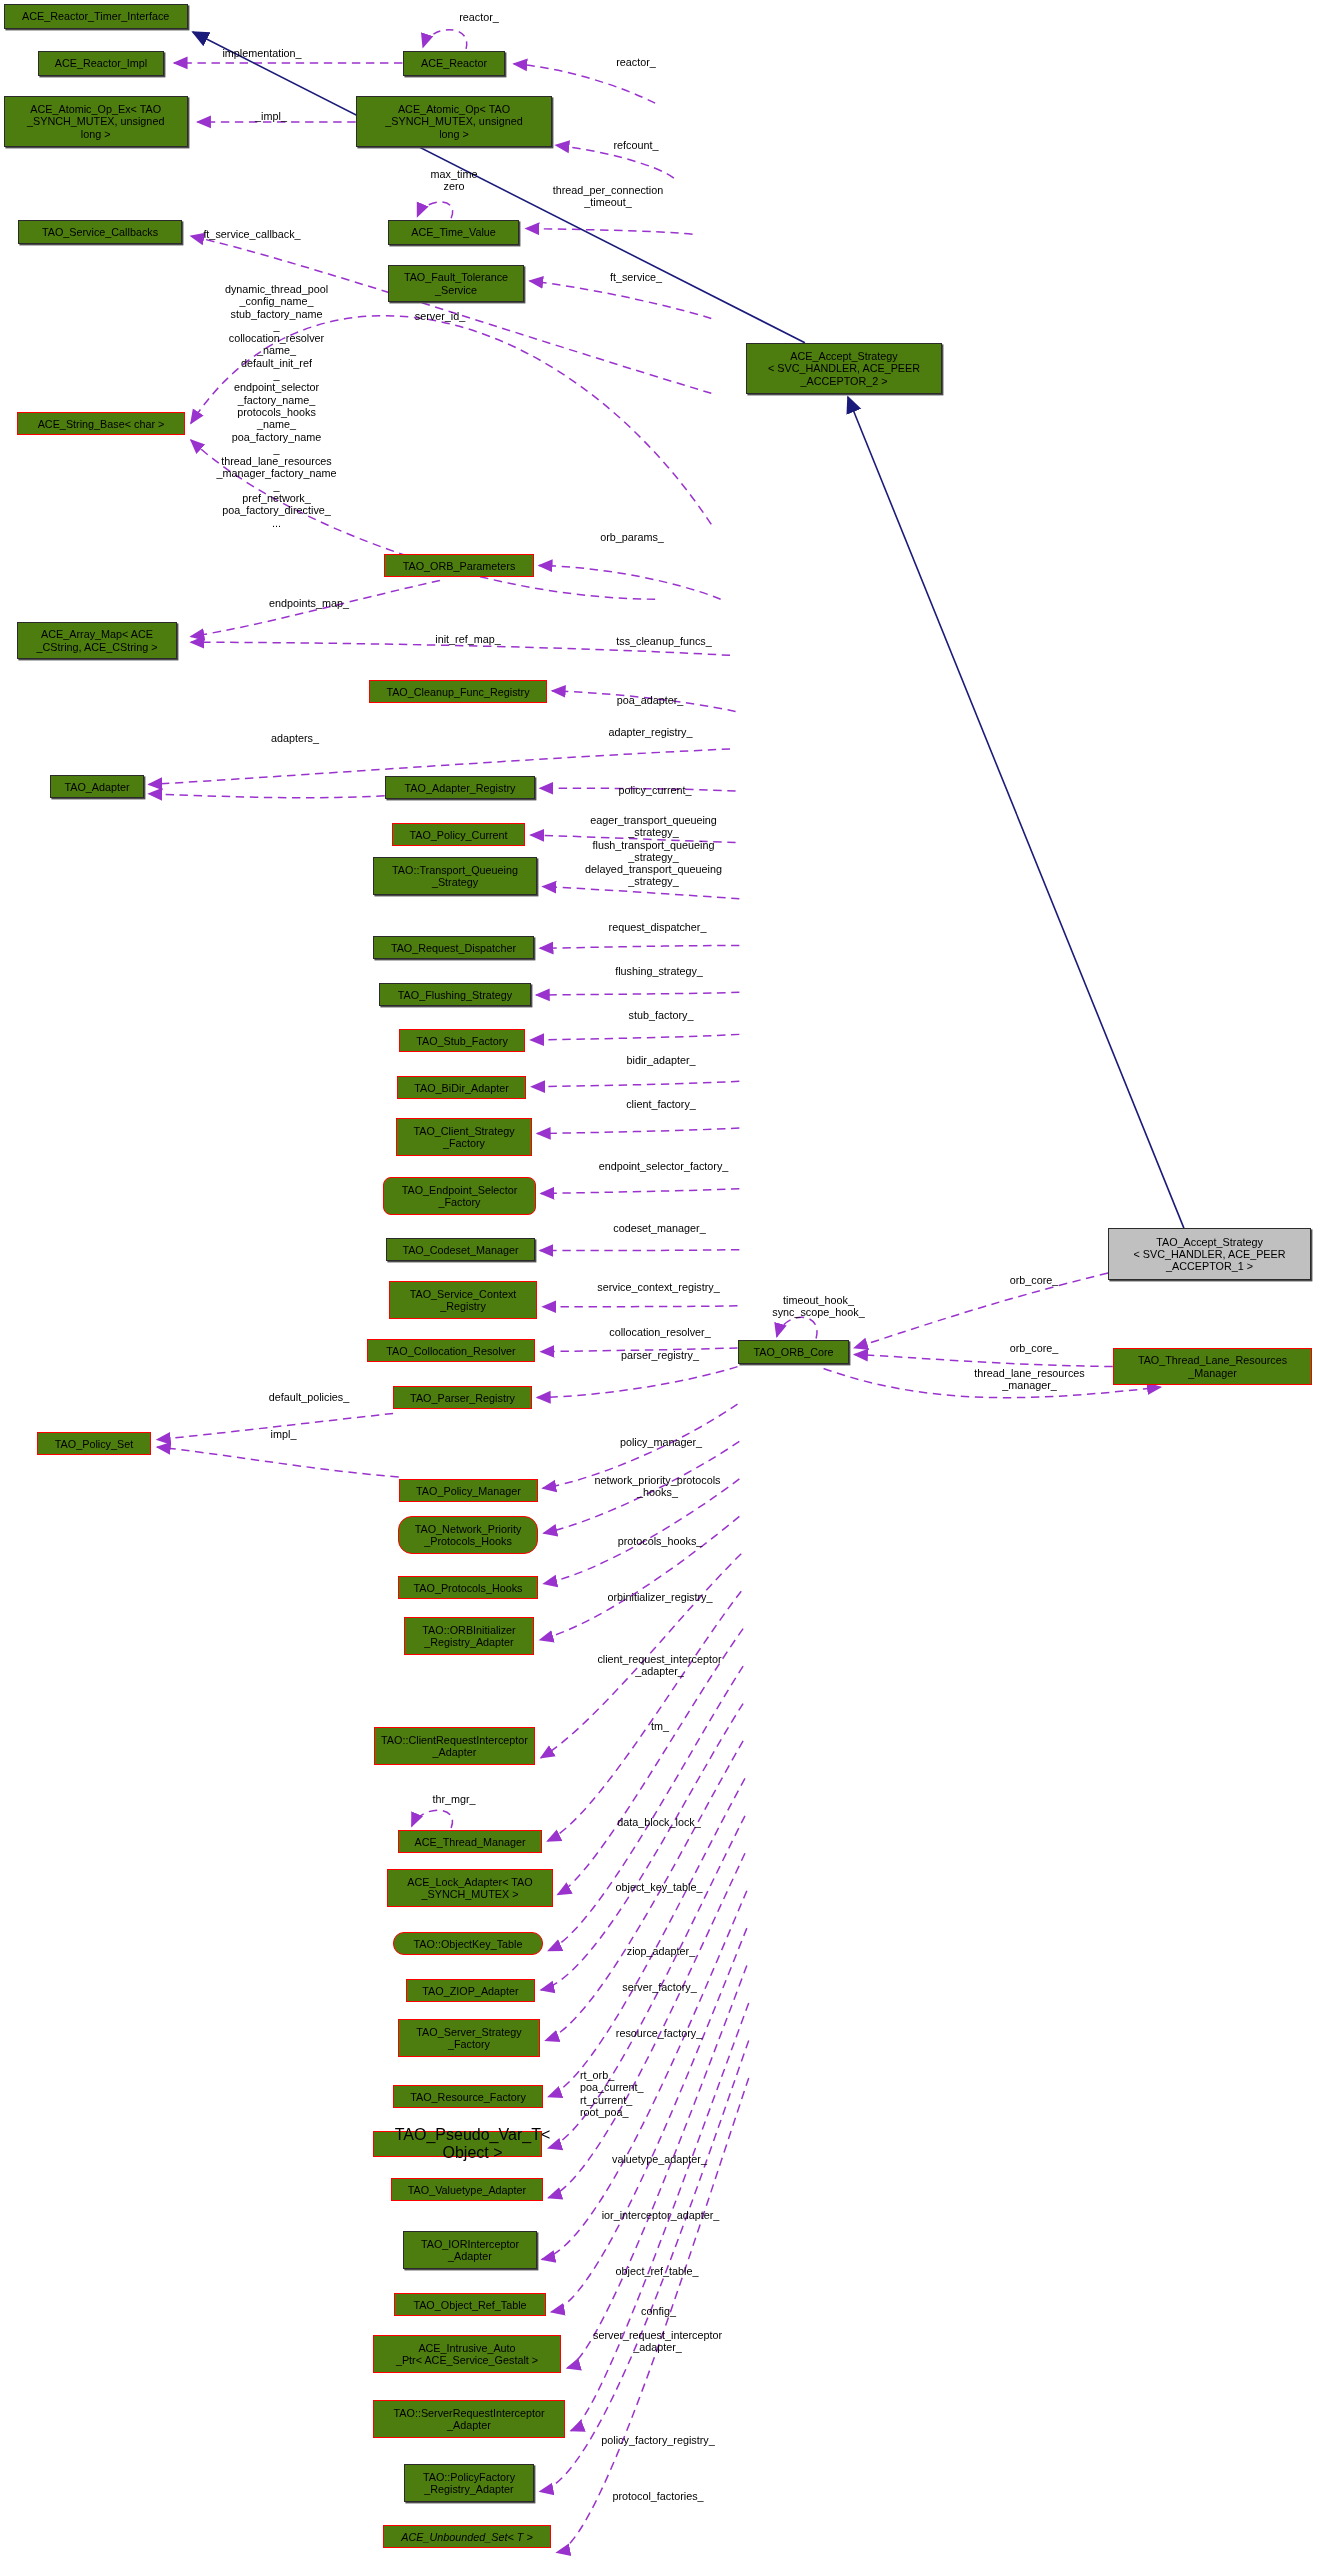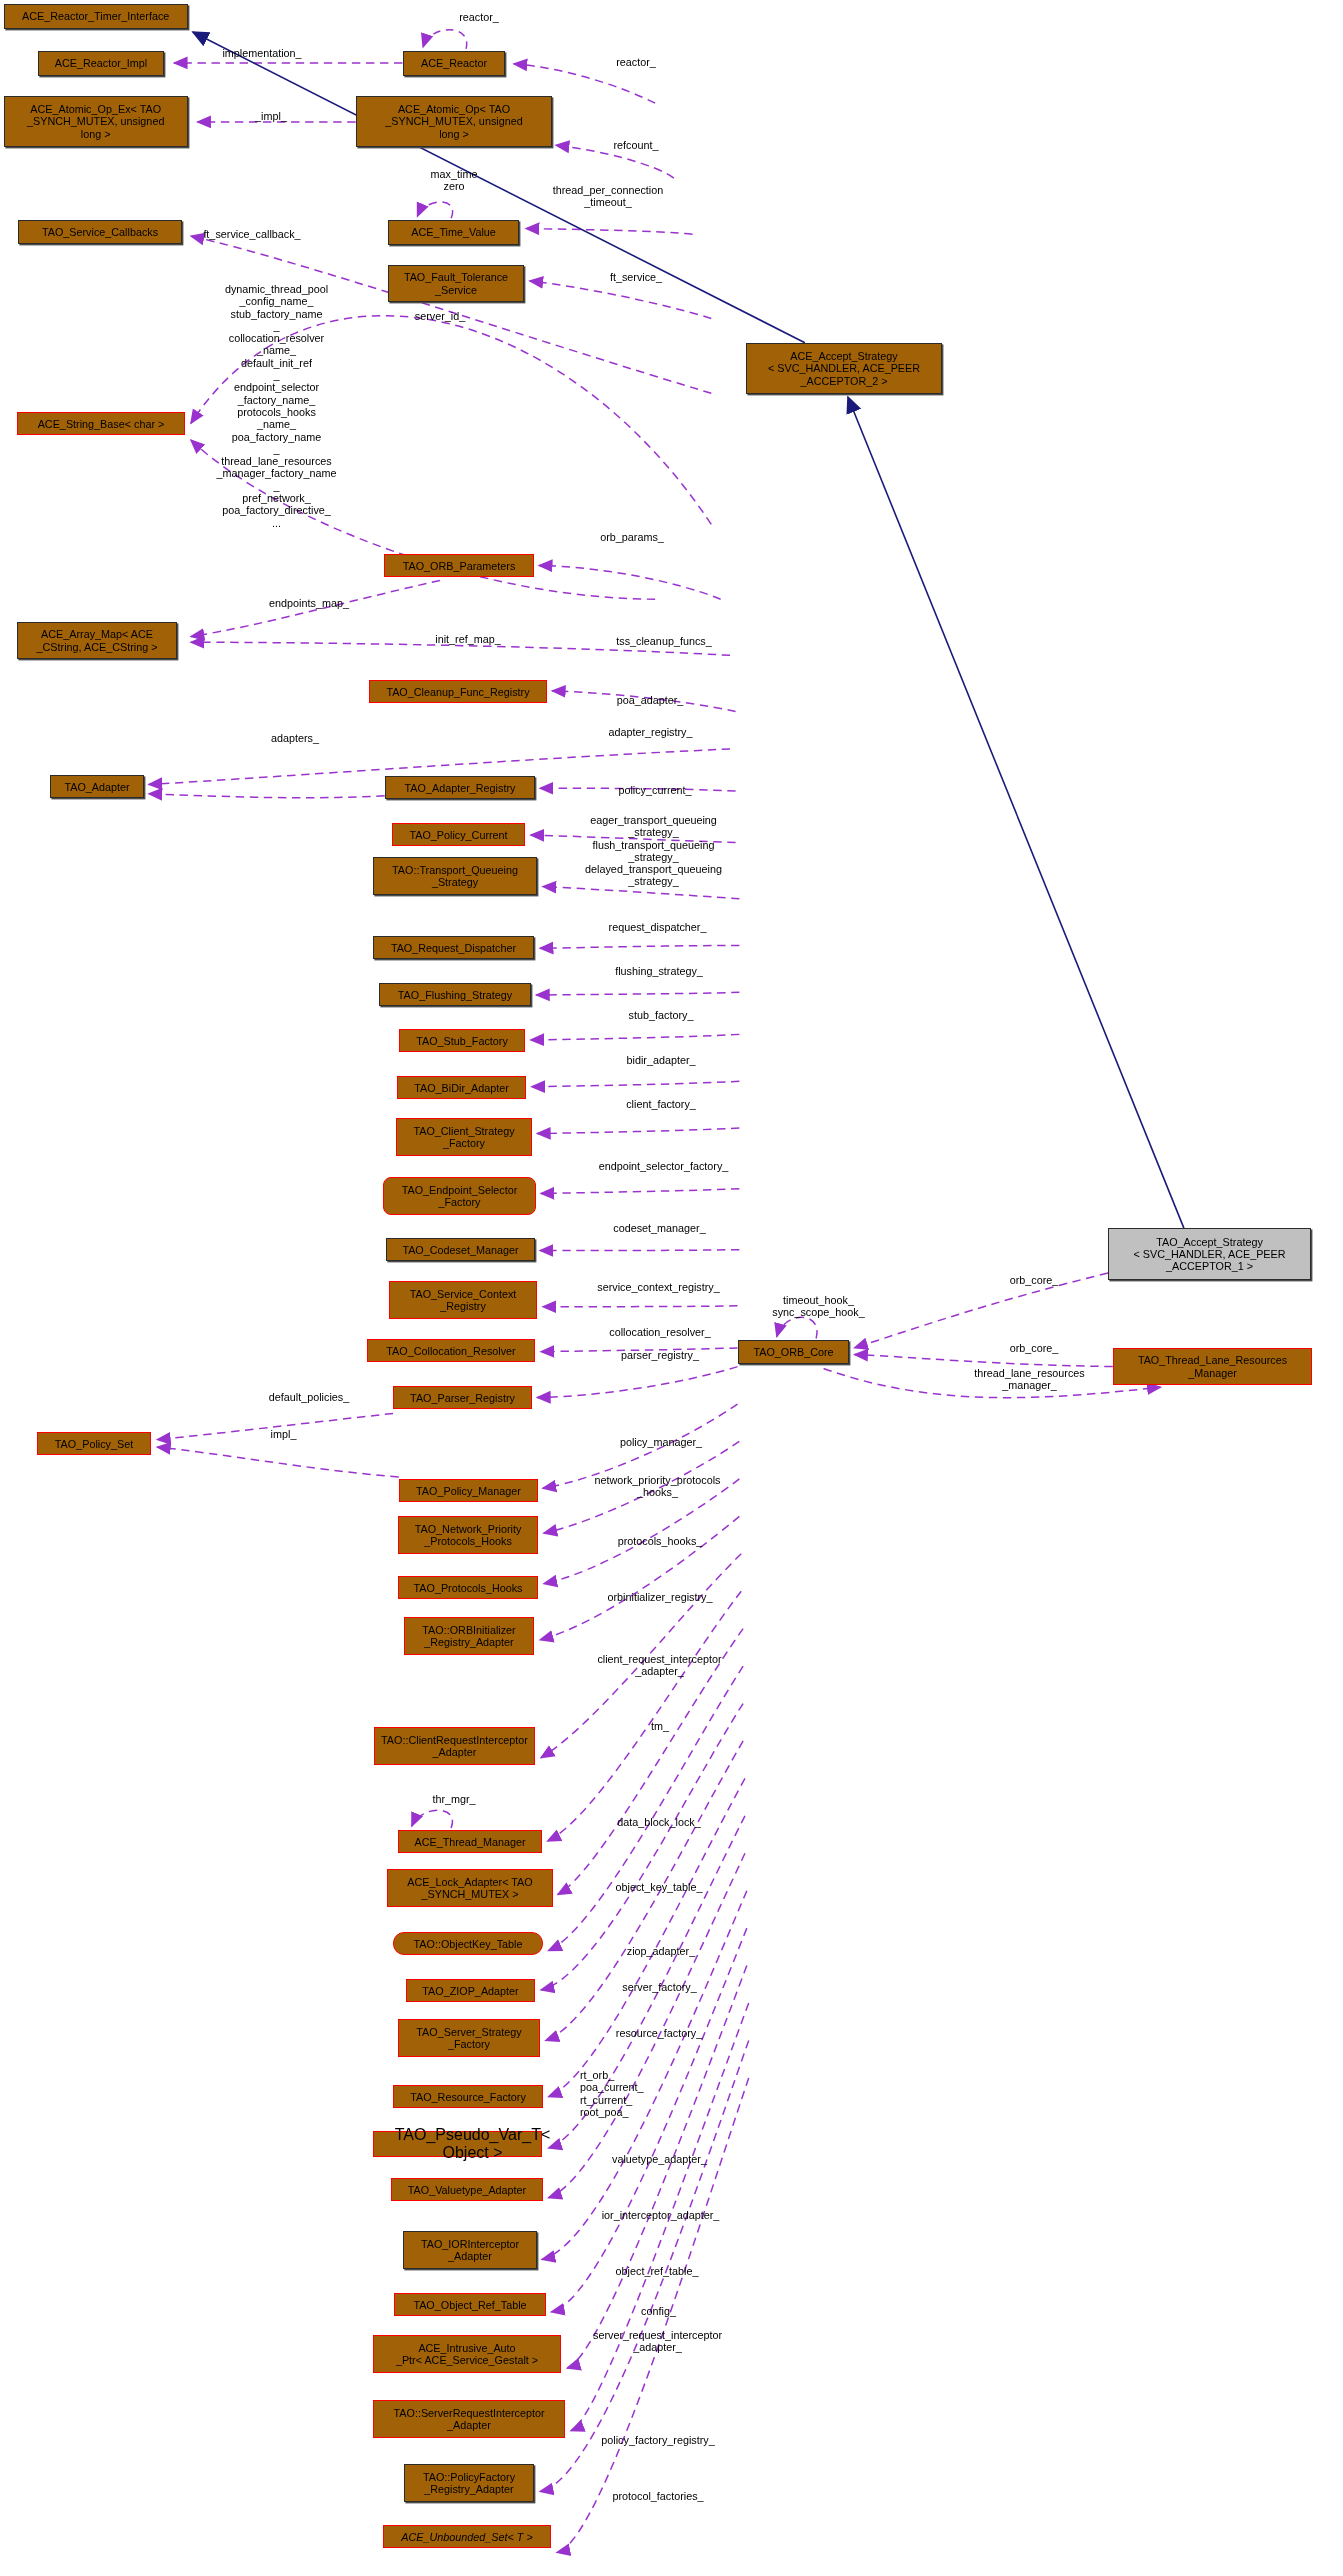--- a/index.html
+++ b/index.html
@@ -1,20 +1,20 @@
 <!DOCTYPE html>
 <html style="font-size:15px"><head>
 <meta charset="utf-8">
 <style>
   html,body{margin:0;padding:0;background:#ffffff;}
   body{font-family:"Liberation Sans",sans-serif;}
   #canvas{position:relative;width:1343px;height:2576px;background:#fff;overflow:hidden;}
   svg#edges{position:absolute;left:0;top:0;width:1343px;height:2576px;pointer-events:none;}
   .node{position:absolute;box-sizing:border-box;display:flex;align-items:center;justify-content:center;
-        text-align:center;background:#a16207;line-height:1.12;white-space:pre-line;color:#000;}
+        text-align:center;background:#4d7c0f;line-height:1.12;white-space:pre-line;color:#000;}
   .node.black{border:0.9px solid #2b2b2b;box-shadow:1.4px 1.4px 0 0 #4d4d4d;}
   .node.red{border:0.9px solid #ff0000;}
   .node.cur{border:0.9px solid #2b2b2b;background:#c0c0c0;box-shadow:1.4px 1.4px 0 0 #4d4d4d;}
   .elabel{position:absolute;color:#000;text-align:center;white-space:pre-line;line-height:1.14;}
 </style>
 </head>
 <body>
 
 <div id="canvas">
 
@@ -183,21 +183,21 @@
 _Factory</div>
       <div class="node red" style="left: 383px; top: 1177px; width: 153px; height: 38px; font-size: 10.8px; border-radius: 8px;">TAO_Endpoint_Selector
 _Factory</div>
       <div class="node black" style="left: 386px; top: 1238px; width: 149px; height: 23.4px; font-size: 10.8px;">TAO_Codeset_Manager</div>
       <div class="node red" style="left: 389px; top: 1281px; width: 148px; height: 38px; font-size: 10.8px;">TAO_Service_Context
 _Registry</div>
       <div class="node red" style="left: 367px; top: 1339px; width: 168px; height: 23.4px; font-size: 10.8px;">TAO_Collocation_Resolver</div>
       <div class="node red" style="left: 393px; top: 1386px; width: 139px; height: 23.4px; font-size: 10.8px;">TAO_Parser_Registry</div>
       <div class="node red" style="left: 37px; top: 1432px; width: 114px; height: 23.4px; font-size: 10.8px;">TAO_Policy_Set</div>
       <div class="node red" style="left: 399px; top: 1479px; width: 139px; height: 23.4px; font-size: 10.8px;">TAO_Policy_Manager</div>
-      <div class="node red" style="left: 398px; top: 1516px; width: 140px; height: 38px; font-size: 10.8px;">TAO_Network_Priority
+      <div class="node red" style="left: 398px; top: 1516px; width: 140px; height: 38px; font-size: 10.8px; border-radius: 14px;">TAO_Network_Priority
 _Protocols_Hooks</div>
       <div class="node red" style="left: 398px; top: 1576px; width: 140px; height: 23.4px; font-size: 10.8px;">TAO_Protocols_Hooks</div>
       <div class="node red" style="left: 404px; top: 1617px; width: 130px; height: 38px; font-size: 10.8px;">TAO::ORBInitializer
 _Registry_Adapter</div>
       <div class="node red" style="left: 374px; top: 1727px; width: 161px; height: 38px; font-size: 10.8px;">TAO::ClientRequestInterceptor
 _Adapter</div>
       <div class="node red" style="left: 398px; top: 1830px; width: 144px; height: 23.4px; font-size: 10.8px;">ACE_Thread_Manager</div>
       <div class="node red" style="left: 387px; top: 1869px; width: 166px; height: 38px; font-size: 10.8px;">ACE_Lock_Adapter&lt; TAO
 _SYNCH_MUTEX &gt;</div>
       <div class="node red" style="left: 393px; top: 1932px; width: 150px; height: 23.4px; font-size: 10.8px; border-radius: 11px;">TAO::ObjectKey_Table</div>

